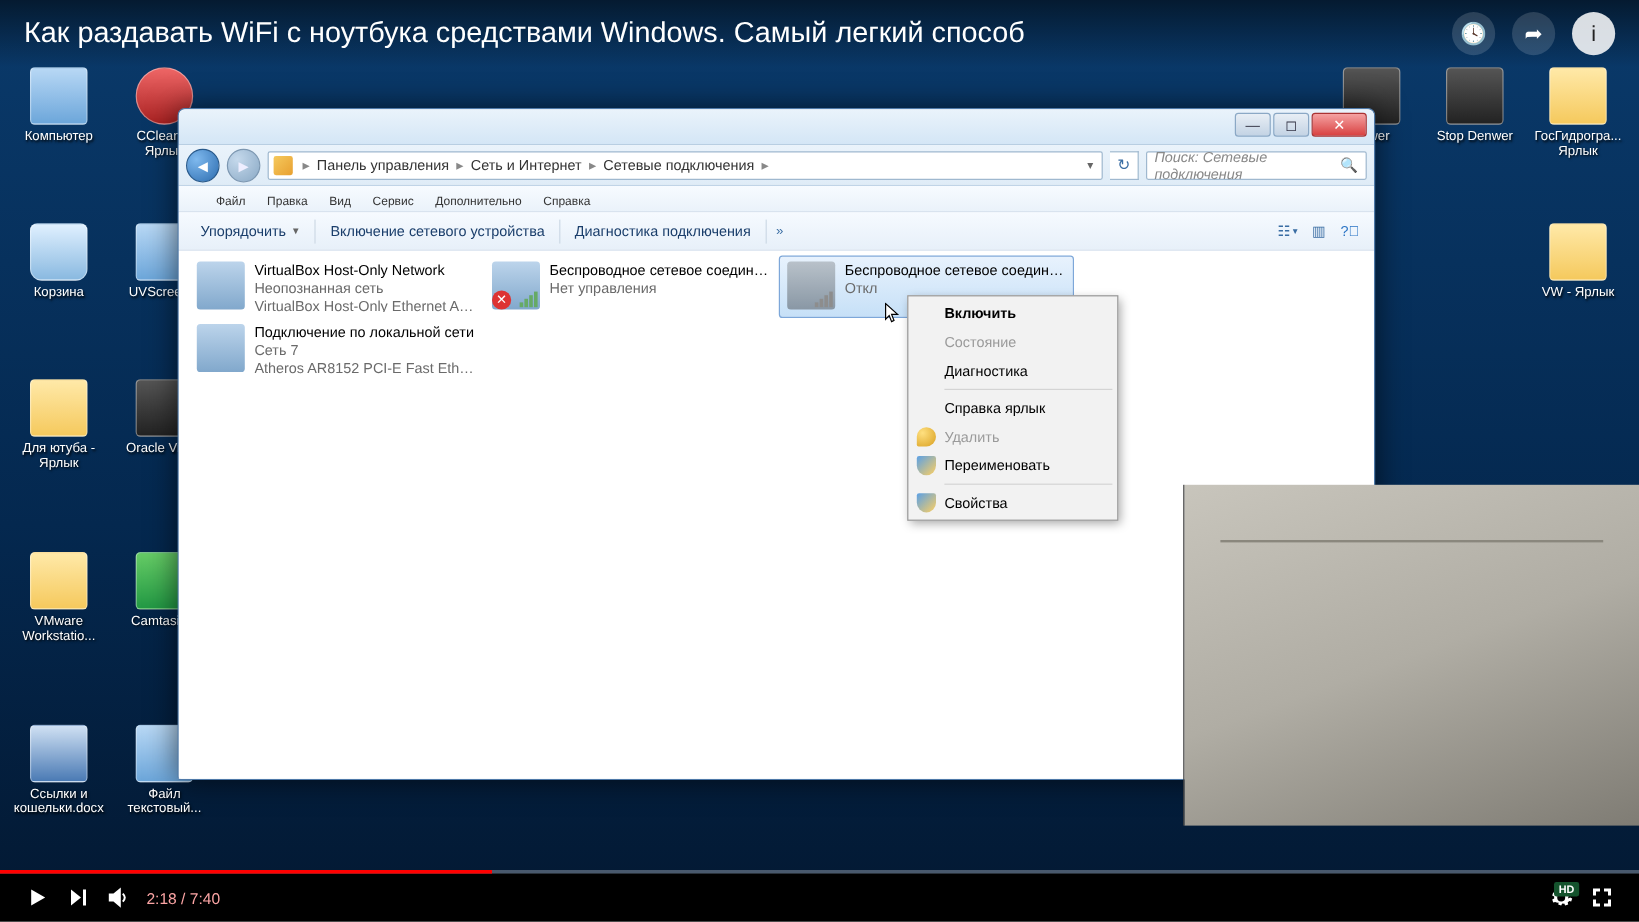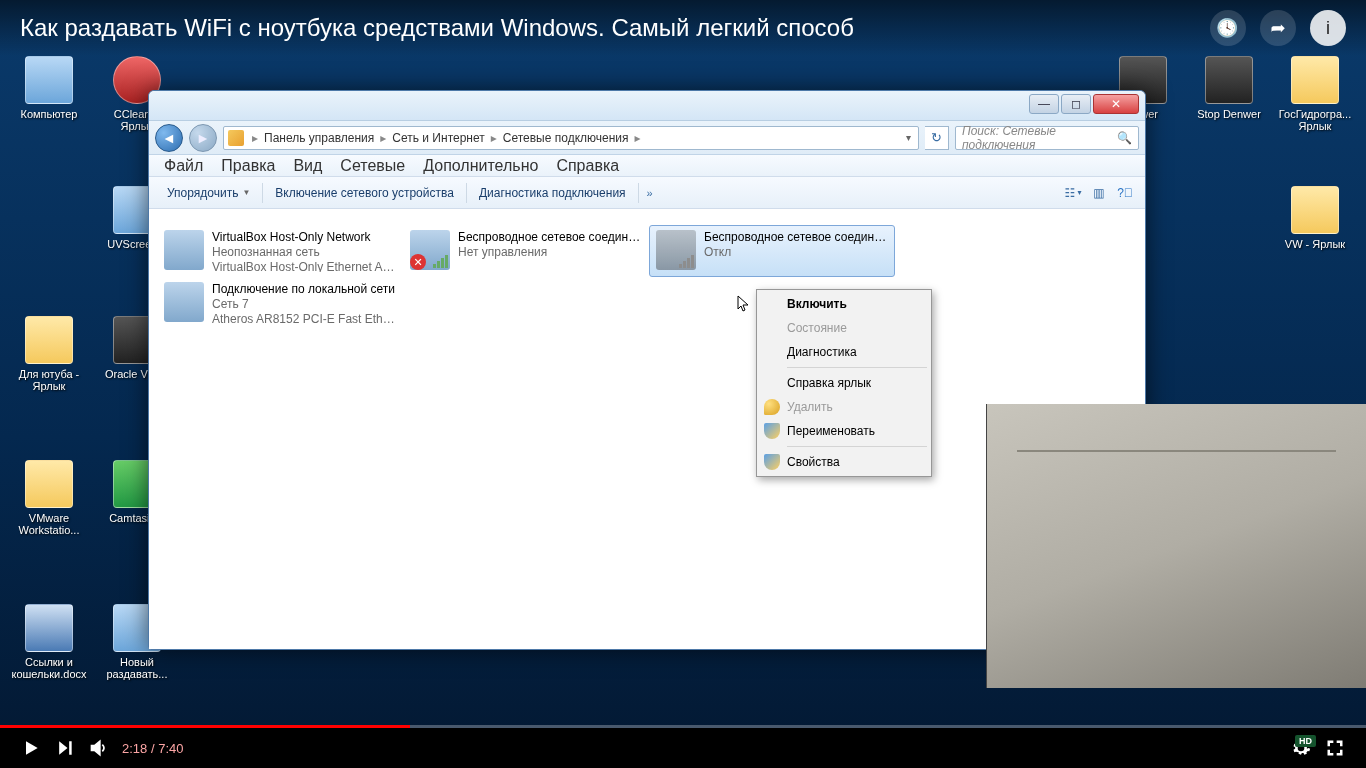--- a/index.html
+++ b/index.html
@@ -27,46 +27,46 @@
 .navbtn { width:28px; height:28px; border-radius:50%; background:radial-gradient(circle at 30% 30%,#7fb9ee,#2d6db0); border:1px solid #285a8c; display:flex; align-items:center; justify-content:center; color:#fff; font-size:14px; cursor:pointer; }
 .navbtn.forward { background:radial-gradient(circle at 30% 30%,#c5d9ec,#8aa9c5); border-color:#7c97b1; color:#eef; }
 .breadcrumb { flex:1; height:24px; background:#fff; border:1px solid #9fb8cf; border-radius:2px; display:flex; align-items:center; font-size:12px; color:#333; padding:0 4px; }
 .breadcrumb .bc-icon { width:16px; height:16px; background:linear-gradient(135deg,#f5c95d,#e8a030); border-radius:2px; margin-right:6px; }
 .breadcrumb span { padding:0 4px; cursor:pointer; }
 .breadcrumb .sep { color:#888; padding:0 2px; }
 .refresh { width:24px; height:24px; border:1px solid #9fb8cf; background:#fff; border-left:0; display:flex; align-items:center; justify-content:center; color:#3a6da3; cursor:pointer; font-size:13px; }
 .search { width:184px; height:24px; border:1px solid #9fb8cf; background:#fff; border-radius:2px; display:flex; align-items:center; padding:0 6px; font-size:12px; color:#888; font-style:italic; }
 .search .mag { margin-left:auto; color:#3a6da3; font-style:normal; cursor:pointer; }
 
-.menubar { height:22px; background:linear-gradient(180deg,#f7fbff,#eaf2fa); border-bottom:1px solid #d0dceb; display:flex; align-items:center; padding:0 6px; font-size:16px; color:#333; }
+.menubar { height:22px; background:linear-gradient(180deg,#f7fbff,#eaf2fa); border-bottom:1px solid #d0dceb; display:flex; align-items:flex-end; padding:0 22px; font-size:10px; color:#333; }
 .menubar span { padding:2px 9px; cursor:pointer; }
 
 .toolbar { height:32px; background:linear-gradient(180deg,#f6faff,#e7f0f9); border-bottom:1px solid #d0dceb; display:flex; align-items:center; padding:0 8px; font-size:12px; color:#1a3e6b; }
 .toolbar .tb { padding:4px 10px; cursor:pointer; display:flex; align-items:center; gap:4px; }
 .toolbar .tb .drop { font-size:8px; color:#666; }
 .toolbar .divider { width:1px; height:20px; background:#cdd9e5; margin:0 2px; }
 .toolbar .right { margin-left:auto; display:flex; align-items:center; gap:2px; }
 .toolbar .iconbtn { width:24px; height:22px; border:1px solid transparent; border-radius:2px; display:flex; align-items:center; justify-content:center; cursor:pointer; color:#3a6da3; }
 .toolbar .chev { font-size:11px; color:#3a6da3; padding:0 6px; cursor:pointer; }
 
-.content { position:absolute; top:118px; left:0; right:0; bottom:0; background:#fff; padding:16px 8px; }
+.content { position:absolute; top:118px; left:0; right:0; bottom:0; background:#fff; padding:4px 8px; }
 .conn-grid { display:flex; flex-wrap:wrap; gap:0; }
 .conn { width:246px; height:52px; display:flex; padding:4px 6px; cursor:pointer; border:1px solid transparent; border-radius:3px; }
 .conn.selected { background:linear-gradient(180deg,#e8f2fd,#c6e0f7); border:1px solid #7da7d9; }
 .conn .cico { width:40px; height:40px; margin-right:8px; background:linear-gradient(180deg,#bcd4eb,#81a8cc); border-radius:3px; position:relative; flex-shrink:0; }
 .conn .cico.disabled { filter:grayscale(.6) brightness(.92); }
 .conn .cico .bars { position:absolute; bottom:2px; right:2px; display:flex; gap:1px; align-items:flex-end; }
 .conn .cico .bars i { width:3px; background:#6a6; display:block; }
 .conn .cico .bars.off i { background:#999; }
 .conn .cico .x { position:absolute; bottom:0; left:0; width:16px; height:16px; background:#d33; border-radius:50%; color:#fff; font-size:11px; text-align:center; line-height:16px; }
 .conn .ctext { font-size:12px; line-height:15px; overflow:hidden; }
 .conn .ctext .t1 { color:#000; white-space:nowrap; text-overflow:ellipsis; overflow:hidden; }
 .conn .ctext .t2,.conn .ctext .t3 { color:#6a6a6a; white-space:nowrap; text-overflow:ellipsis; overflow:hidden; }
 
-.context-menu { position:absolute; left:756px; top:246px; width:176px; background:#f2f2f2; border:1px solid #979797; box-shadow:2px 3px 8px rgba(0,0,0,.35); padding:2px; font-size:12px; z-index:20;margin-top:43px; }
+.context-menu { position:absolute; left:756px; top:246px; width:176px; background:#f2f2f2; border:1px solid #979797; box-shadow:2px 3px 8px rgba(0,0,0,.35); padding:2px; font-size:12px; z-index:20; }
 .context-menu .mi { height:24px; display:flex; align-items:center; padding:0 8px 0 28px; position:relative; cursor:pointer; color:#000; }
 .context-menu .mi.bold { font-weight:600; }
 .context-menu .mi.disabled { color:#9a9a9a; cursor:default; }
 .context-menu .msep { height:1px; background:#d4d4d4; margin:3px 2px 3px 28px; }
 .context-menu .mi .mico { position:absolute; left:5px; width:16px; height:16px; border-radius:2px; }
 .context-menu .mi .mico.shield { background:radial-gradient(circle at 30% 30%,#ffe080,#d9a020); border-radius:50% 50% 50% 10%; }
 .context-menu .mi .mico.shieldb { background:linear-gradient(135deg,#5aa0e6,#ffd060); border-radius:2px 2px 8px 8px; }
 .context-menu .mi .cursor { position:absolute; left:-22px; top:3px; width:16px; height:18px; pointer-events:none; }
 
 .facecam { position:absolute; right:0; bottom:40px; width:380px; height:284px; background:linear-gradient(160deg,#c8c5bc 0%,#b0ada4 50%,#7f7c74 100%); border-left:1px solid #444; z-index:15; }
@@ -83,20 +83,24 @@
 </style>
 </head>
 <body>
 
 <div class="desktop">
 
   <div class="desk-icon" style="left:10px; top:56px">
       <div class="ico"></div>
       <div>Компьютер</div>
     </div>
+  <div class="desk-icon" style="left:10px; top:186px">
+      <div class="ico bin"></div>
+      <div>Корзина</div>
+    </div>
   <div class="desk-icon" style="left:10px; top:316px">
       <div class="ico folder"></div>
       <div>Для ютуба - Ярлык</div>
     </div>
   <div class="desk-icon" style="left:10px; top:460px">
       <div class="ico folder"></div>
       <div>VMware Workstatio...</div>
     </div>
   <div class="desk-icon" style="left:10px; top:604px">
       <div class="ico word"></div>
@@ -114,21 +118,21 @@
   <div class="desk-icon" style="left:98px; top:316px">
       <div class="ico dark"></div>
       <div>Oracle Virtua</div>
     </div>
   <div class="desk-icon" style="left:98px; top:460px">
       <div class="ico green"></div>
       <div>Camtasia 8</div>
     </div>
   <div class="desk-icon" style="left:98px; top:604px">
       <div class="ico"></div>
-      <div>Новый раздавать...</div>
+      <div>Файл текстовый...</div>
     </div>
 
   <div class="desk-icon" style="left:1104px; top:56px">
       <div class="ico dark"></div>
       <div>enwer</div>
     </div>
   <div class="desk-icon" style="left:1190px; top:56px">
       <div class="ico dark"></div>
       <div>Stop Denwer</div>
     </div>
@@ -166,21 +170,21 @@
       <div class="refresh">↻</div>
       <div class="search">
         <span>Поиск: Сетевые подключения</span>
         <span class="mag">🔍</span>
       </div>
     </div>
     <div class="menubar">
       <span>Файл</span>
       <span>Правка</span>
       <span>Вид</span>
-      <span>Сетевые</span>
+      <span>Сервис</span>
       <span>Дополнительно</span>
       <span>Справка</span>
     </div>
     <div class="toolbar">
       <div class="tb">
           <span>Упорядочить</span>
           <span class="drop">▼</span>
         </div>
       <div class="divider"></div>
       <div class="tb">Включение сетевого устройства</div>

